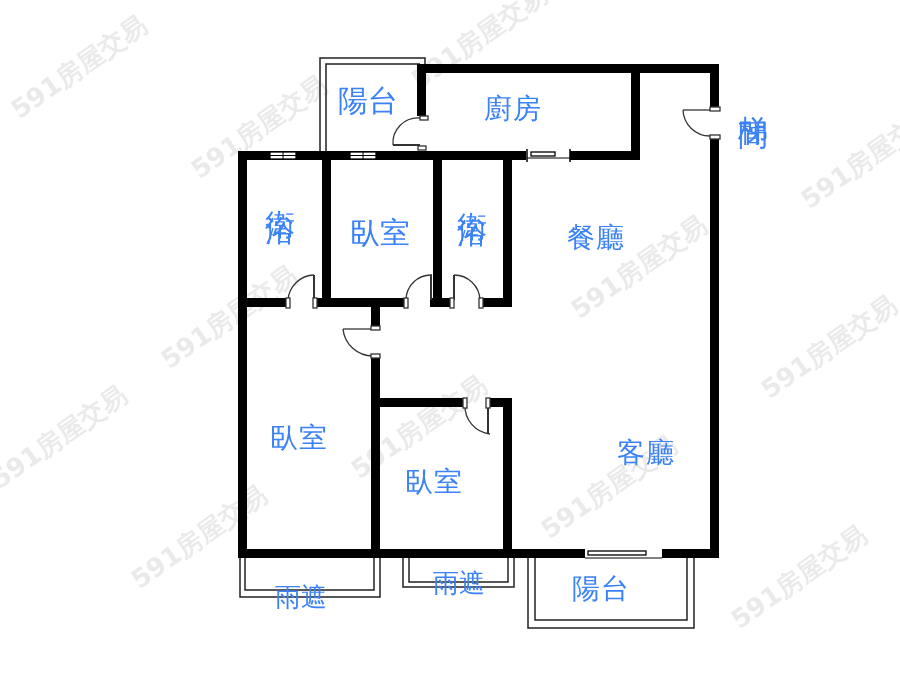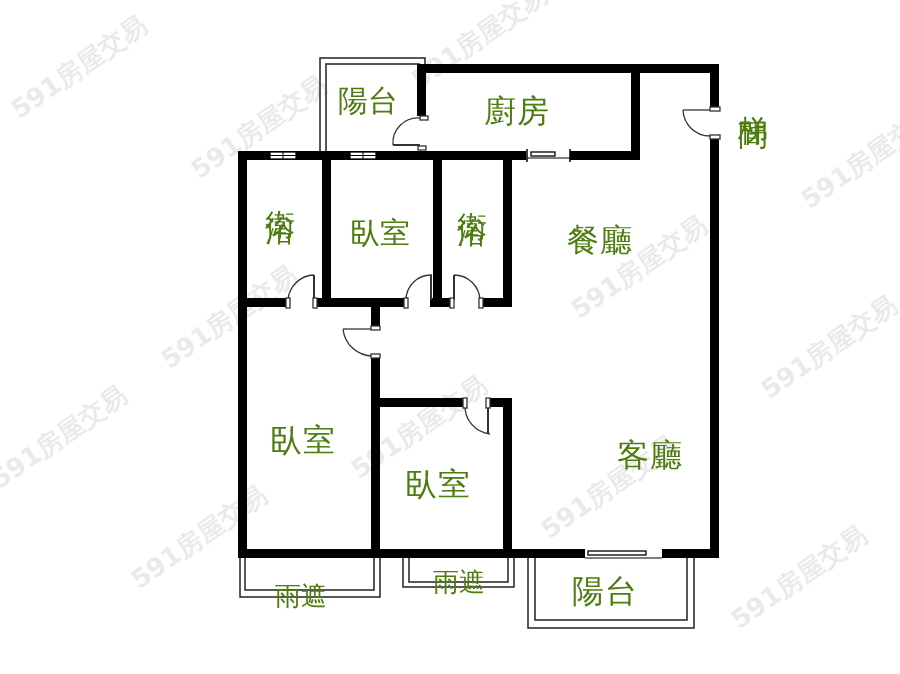--- a/index.html
+++ b/index.html
@@ -4,25 +4,25 @@
 <style>
   html, body { margin:0; padding:0; background:#ffffff; }
   body { width:900px; height:674px; position:relative; overflow:hidden;
          font-family:"DejaVu Serif", "Liberation Serif", serif; }
   #plan { position:absolute; left:0; top:0; width:900px; height:674px; }
   .wall { fill:#000; }
   .thin { fill:none; stroke:#222; stroke-width:1.5; }
   .door-arc { fill:none; stroke:#333; stroke-width:1.3; }
   .door-leaf { fill:#fff; stroke:#333; stroke-width:1.3; }
   .win { fill:#fff; stroke:#000; stroke-width:1.3; }
-  .label { position:absolute; color:#4d7c0f; white-space:nowrap; line-height:1;
+  .label { position:absolute; color:#3b82f6; white-space:nowrap; line-height:1;
            font-family:"DejaVu Serif", "Liberation Serif", serif; }
-  .lbl-lg { font-size:32px; letter-spacing:1px;text-align:right; }
+  .lbl-lg { font-size:28px; letter-spacing:1px;text-align:right; }
   .lbl-md { font-size:30px; }
-  .lbl-sm { font-size:26px; font-family:Liberation Mono, monospace; }
+  .lbl-sm { font-size:26px; font-family:Liberation Serif, serif; }
   .vertical { writing-mode:vertical-rl; letter-spacing:6px; }
   .wm { position:absolute; color:rgba(160,160,160,0.22); font-size:26px; font-weight:bold;
         transform:rotate(-35deg); white-space:nowrap;
         font-family:"DejaVu Sans","Liberation Sans",sans-serif; pointer-events:none; }
 </style>
 </head>
 <body>
 
 <div class="wm" style="left:0px;top:50px;">591房屋交易</div>
 <div class="wm" style="left:180px;top:110px;">591房屋交易</div>

